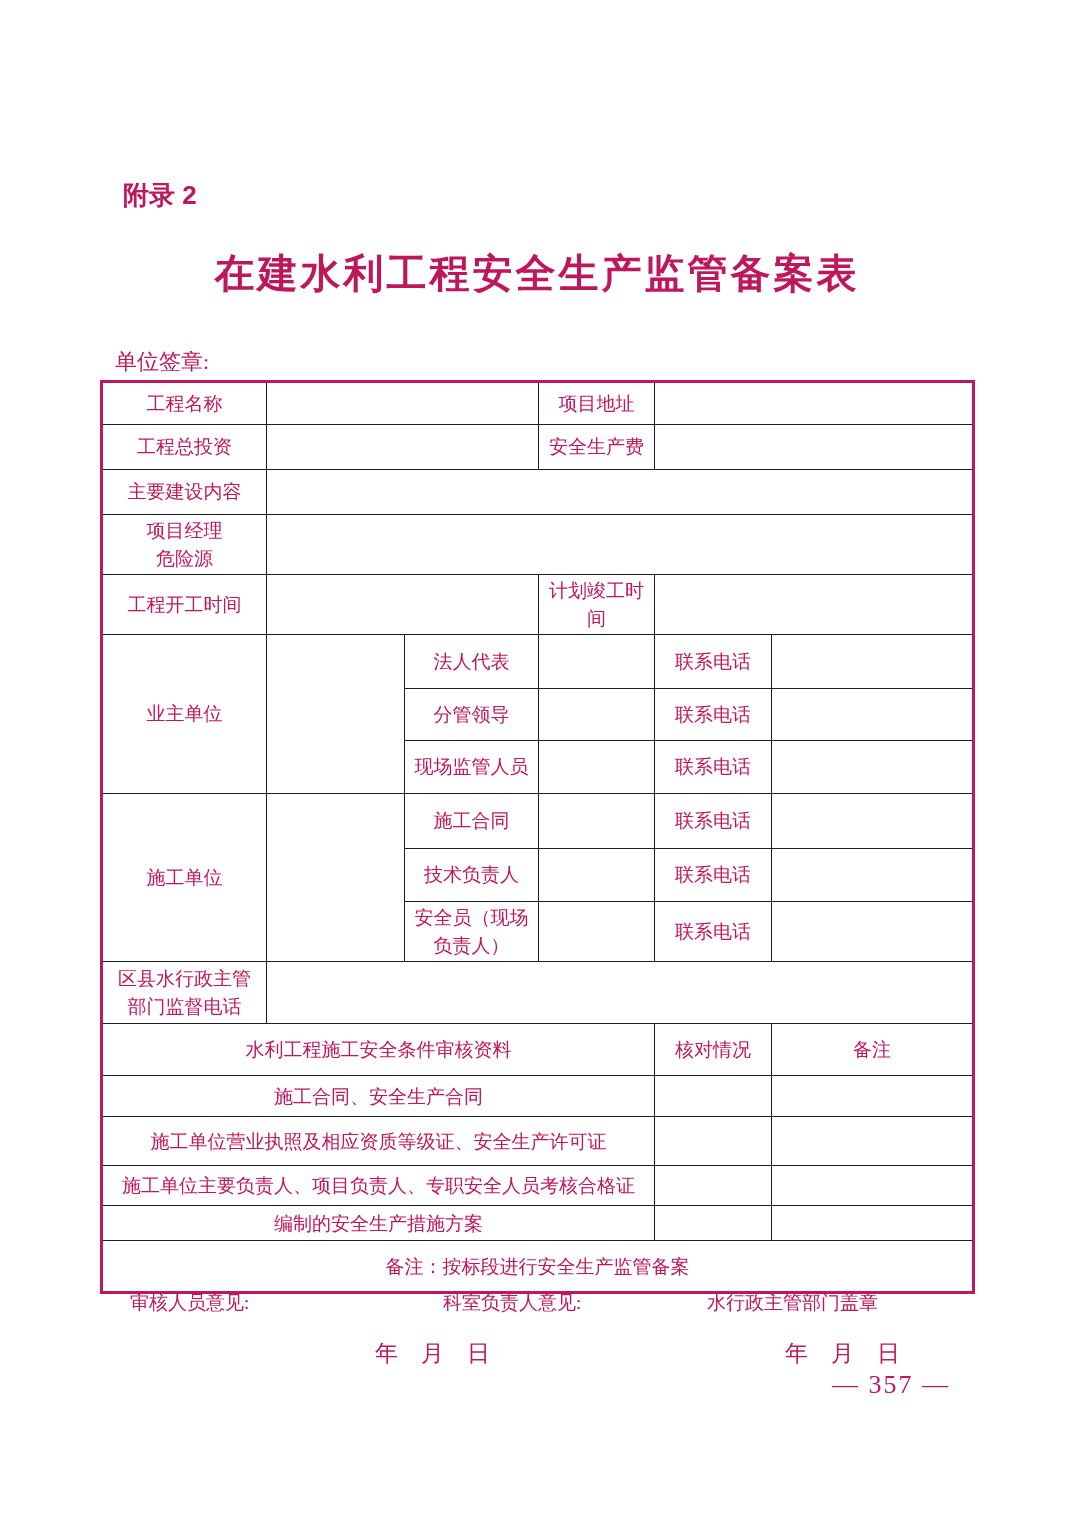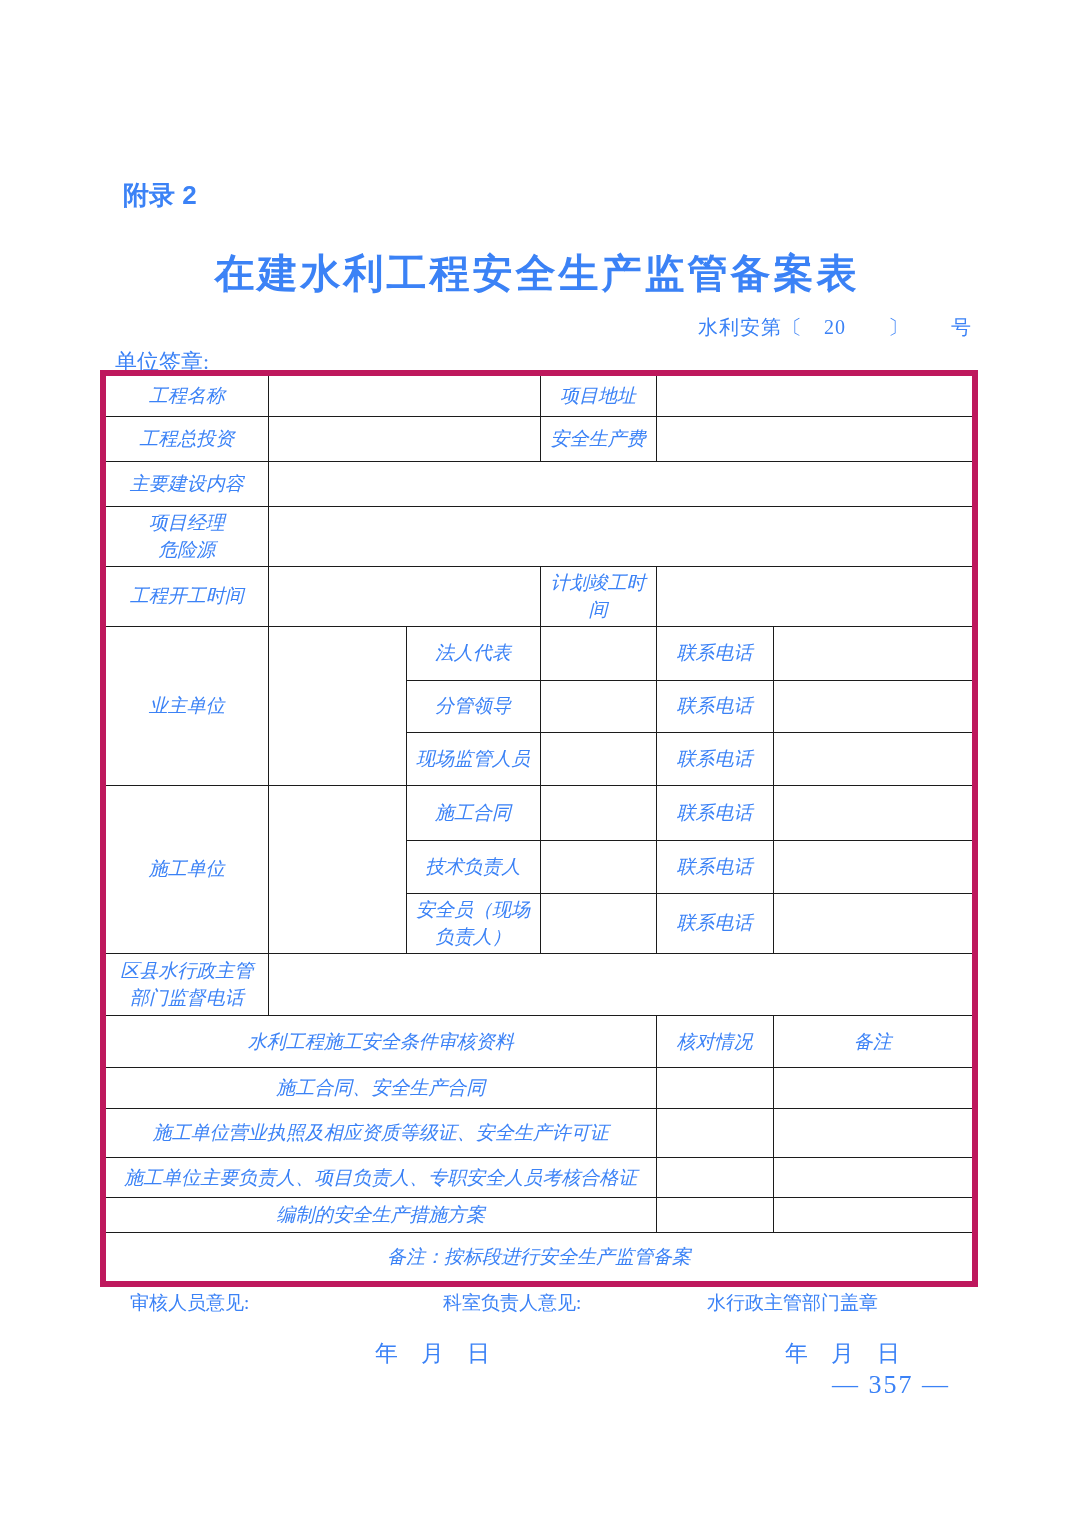--- a/index.html
+++ b/index.html
@@ -1,21 +1,21 @@
 <!DOCTYPE html>
 <html><head>
 <meta charset="utf-8">
 <style>
   html,body{margin:0;padding:0;background:#e8e8e8;}
   #page{
     position:relative;
     width:1074px;height:1520px;
     background:#ffffff;
     font-family:"Liberation Serif","DejaVu Serif",serif;
-    color:#3b82f6;
+    color:#be185d;
     overflow:hidden;
   }
   .abs{position:absolute;}
   .appendix{
     left:123px;top:180px;
     font-family:"Liberation Sans","DejaVu Sans",sans-serif;
     font-weight:bold;font-size:26px;line-height:1.2;
   }
   .title{
     left:0;top:252px;width:1074px;
@@ -23,25 +23,24 @@
     font-weight:bold;font-size:40px;letter-spacing:3px;line-height:1.1;
   }
   .docnum{
     top:314px;right:102px;
     font-size:20px;white-space:pre;letter-spacing:1px;
   }
   .seal-label{
     left:115px;top:347px;font-size:22px;
   }
   table.form{
-    position:absolute;left:100px;top:370px;
+    position:absolute;left:100px;top:380px;
     border-collapse:collapse;table-layout:fixed;
     width:872px;
-    border:6px solid #be185d;
-    font-style:italic;
+    border:3px solid #be185d;
   }
   table.form td{
     border:1px solid #1c1c1c;
     font-size:19px;line-height:1.45;
     text-align:center;vertical-align:middle;
     padding:2px 5px;
     white-space:pre-line;
     overflow:hidden;
   }
   td.lft{text-align:left;padding-left:10px;}
@@ -52,21 +51,20 @@
     font-size:26px;letter-spacing:2px;white-space:pre;
   }
 </style>
 </head>
 <body>
 
 <div id="page">
 
   <div class="abs appendix">附录 2</div>
   <div class="abs title">在建水利工程安全生产监管备案表</div>
-  <div class="abs docnum">水利安第〔　20　　〕　　号</div>
   <div class="abs seal-label">单位签章:</div>
 
   <table class="form">
     <colgroup>
       <col style="width:165px">
         <col style="width:138px">
         <col style="width:134px">
       <col style="width:116px">
         <col style="width:117px">
         <col style="width:202px">

